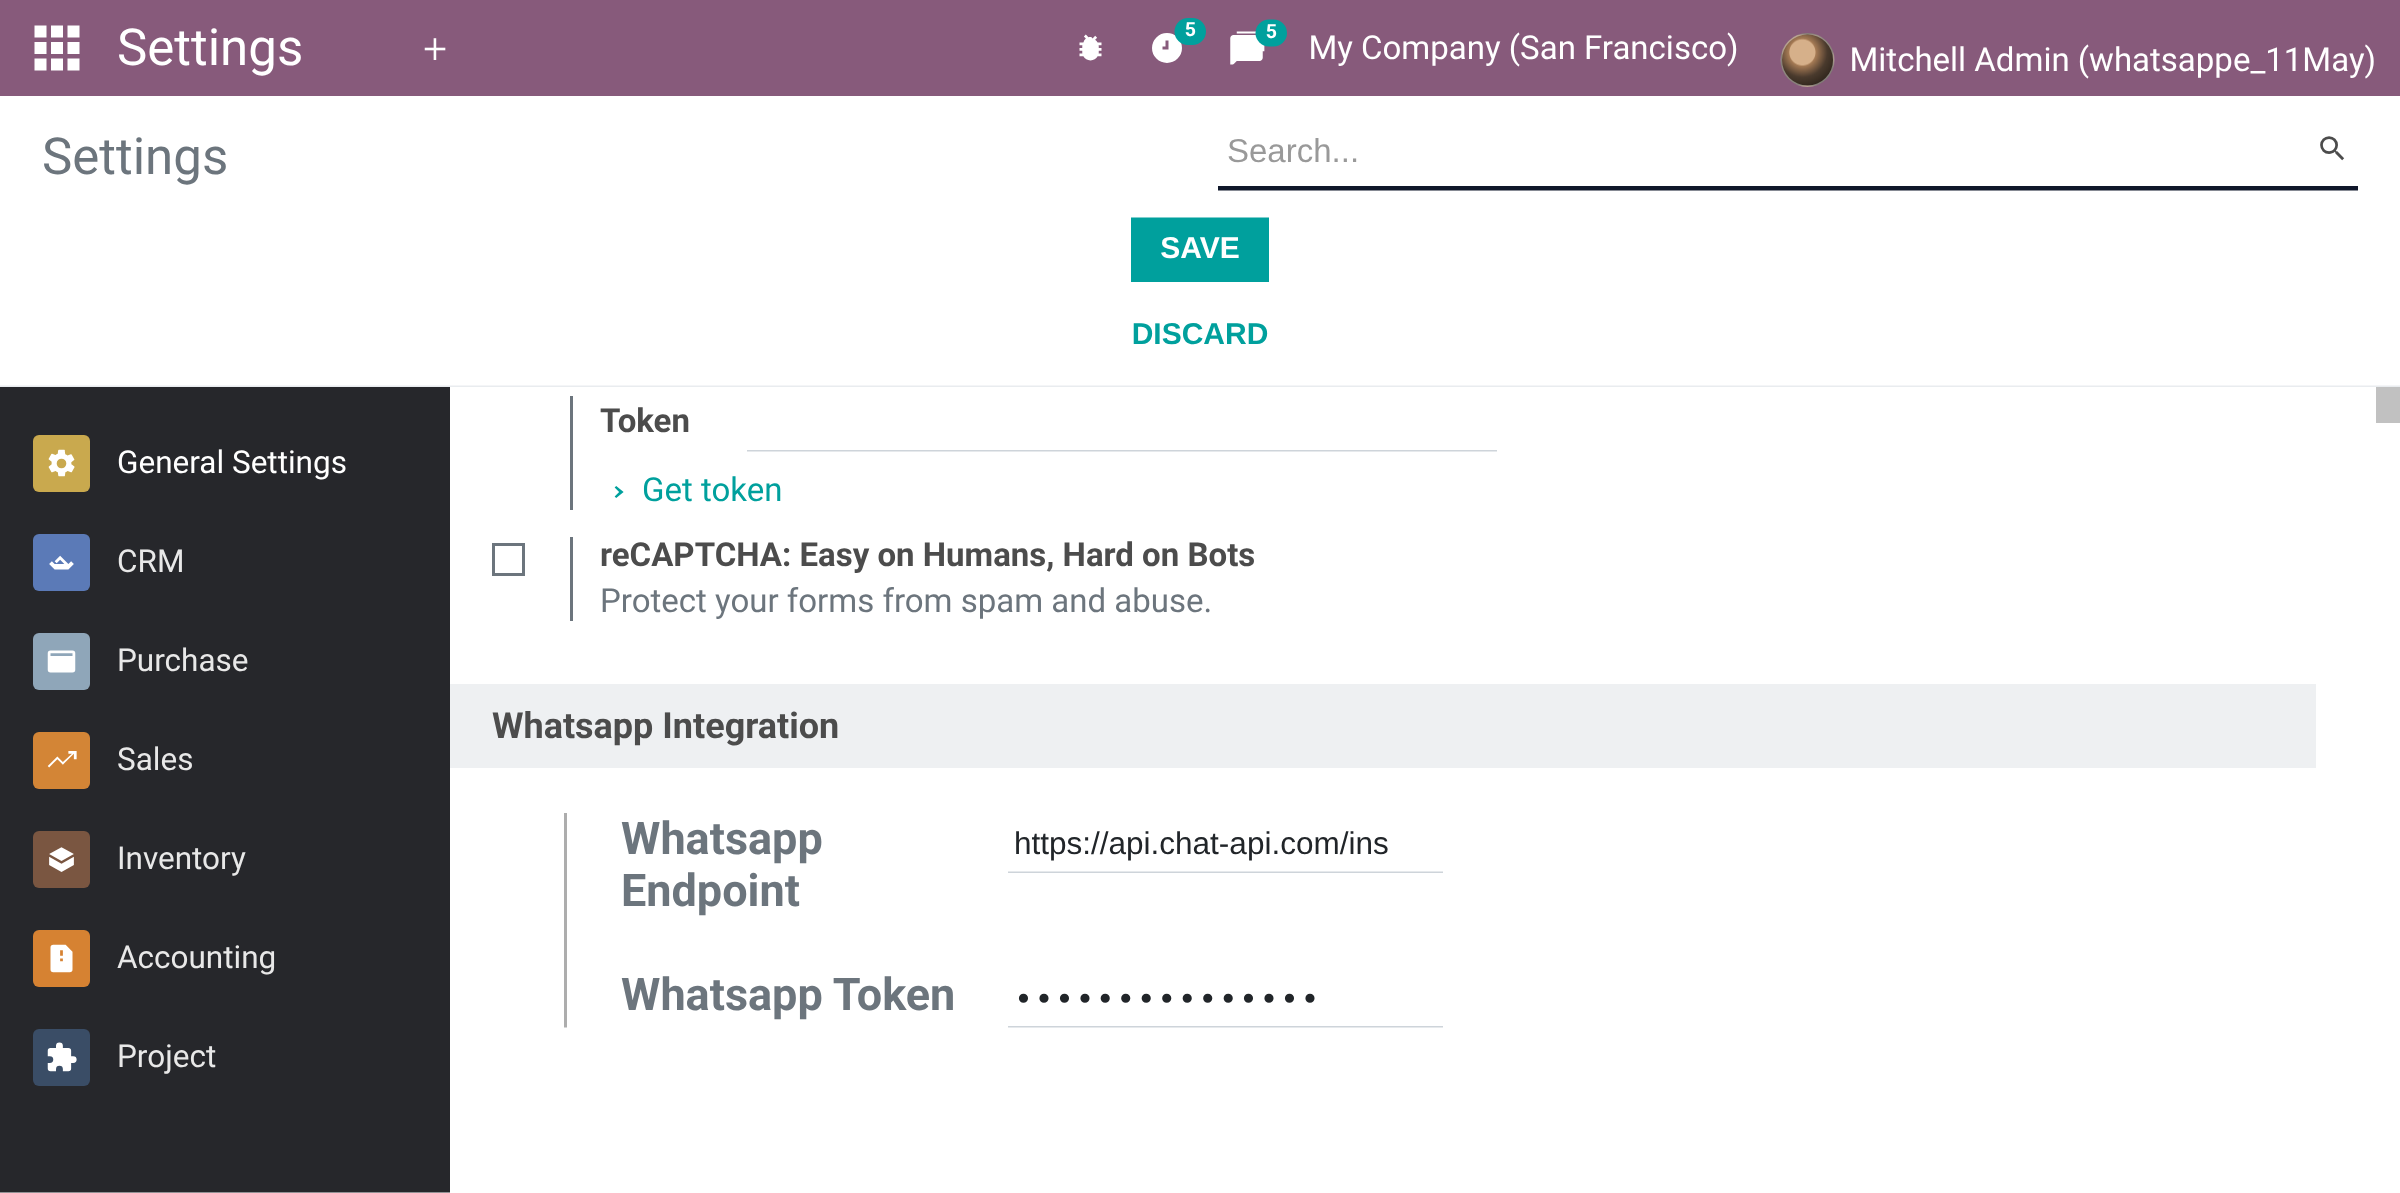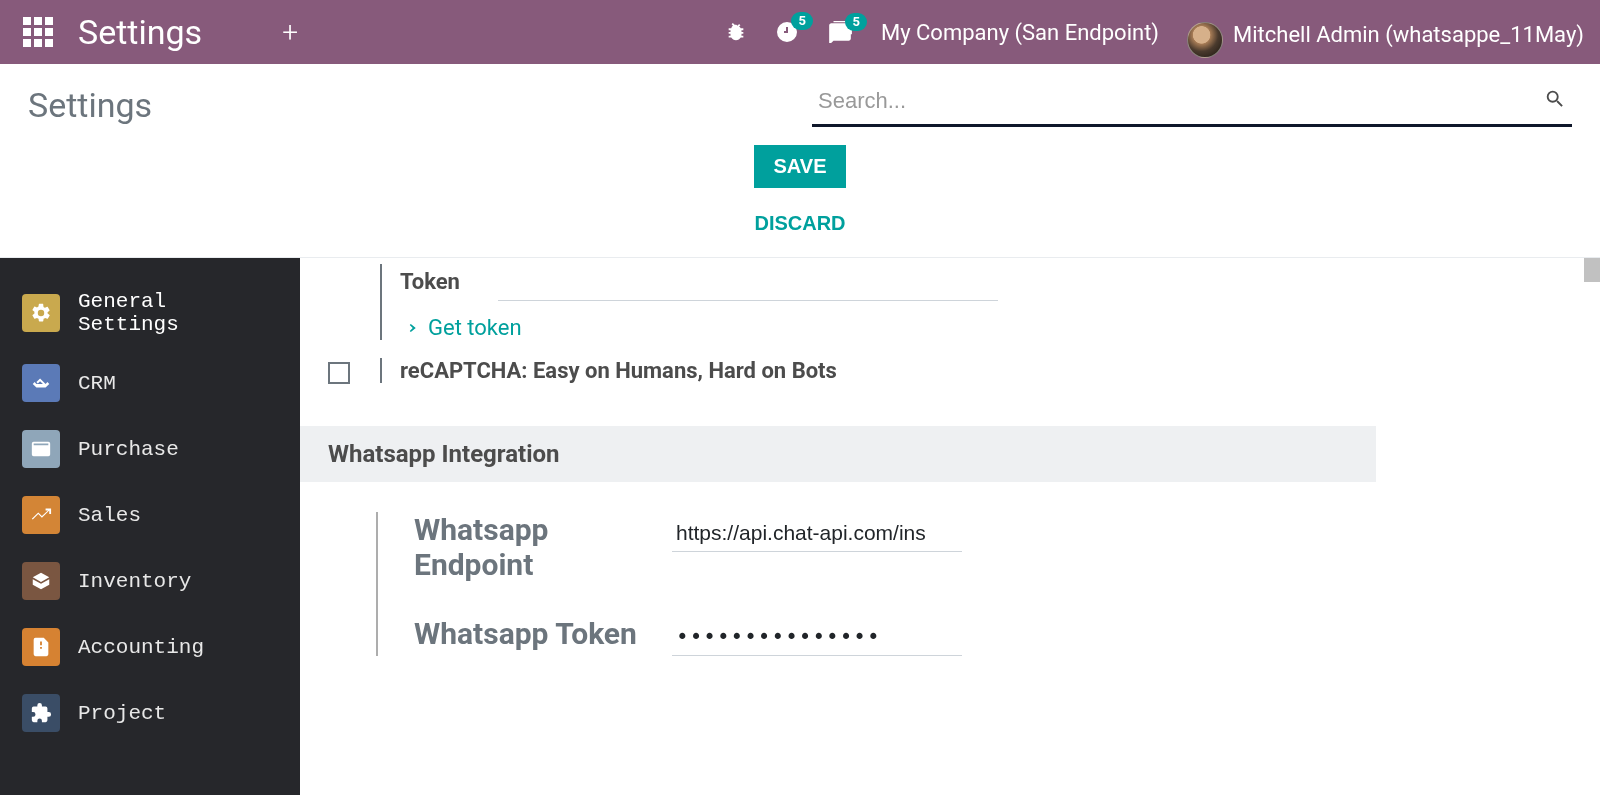--- a/index.html
+++ b/index.html
@@ -11,40 +11,40 @@
   .apps-grid { display: grid; grid-template-columns: repeat(3, 8px); grid-template-rows: repeat(3, 8px); gap: 3px; }
   .apps-grid span { width: 8px; height: 8px; background: #fff; }
   .nav-title { font-size: 34px; font-weight: 400; color: #fff; margin-right: 80px; }
   .nav-plus { font-size: 28px; color: #fff; cursor: pointer; font-weight: 300; }
   .nav-spacer { flex: 1; }
   .nav-icon-group { display: flex; align-items: center; gap: 28px; margin-right: 28px; }
   .nav-icon-item { position: relative; cursor: pointer; display:flex; align-items:center; }
   .nav-icon-item svg { fill: #fff; }
   .badge { position: absolute; top: -8px; right: -14px; background: #00A09D; color: #fff; font-size: 13px; font-weight: 700; border-radius: 10px; padding: 1px 7px; min-width: 18px; text-align: center; line-height: 16px; }
   .nav-company { font-size: 22px; color: #fff; margin-right: 28px; cursor: pointer; }
-  .nav-user { display: flex; align-items: flex-start; gap: 10px; cursor: pointer; margin-top: 16px; }
+  .nav-user { display: flex; align-items: center; gap: 10px; cursor: pointer; margin-top: 16px; }
   .avatar { width: 36px; height: 36px; border-radius: 50%; background: radial-gradient(circle at 40% 35%, #d6b08a 28%, #a67b55 30%, #4a3a2d 55%, #2d241b 80%); border: 1px solid rgba(255,255,255,0.4); }
   .nav-username { font-size: 22px; color: #fff; }
 
   
   .control-panel { padding: 18px 28px 12px 28px; border-bottom: 1px solid #e9ecef; }
   .cp-row1 { display: flex; align-items: center; justify-content: space-between; margin-bottom: 18px; }
   .breadcrumb { font-size: 34px; color: #6c757d; font-weight: 400; }
   .search-wrap { position: relative; width: 760px; }
   .search-input { width: 100%; font-size: 22px; border: none; border-bottom: 3px solid #0f172a; padding: 6px 40px 10px 6px; outline: none; color: #333; }
   .search-input::placeholder { color: #999; }
   .search-icon-wrap { position: absolute; right: 6px; top: 6px; cursor: pointer; }
   .cp-row2 { display: flex; gap: 14px; align-items: center; flex-direction: column; }
   .btn-save { background: #00A09D; color: #fff; border: none; padding: 10px 20px; font-size: 20px; font-weight: 700; cursor: pointer; }
   .btn-discard { background: transparent; color: #00A09D; border: none; padding: 10px 16px; font-size: 20px; font-weight: 700; cursor: pointer; }
 
   
   .body-wrap { display: flex; height: calc(795px - 64px - 140px); }
   .sidebar { width: 300px; background: #26272B; color: #dadada; padding-top: 18px; overflow-y: auto; }
-  .sidebar-item { display: flex; align-items: center; gap: 18px; padding: 14px 22px; cursor: pointer; font-size: 21px; font-family: Liberation Mono, monospace; }
+  .sidebar-item { display: flex; align-items: center; gap: 18px; padding: 14px 22px; cursor: pointer; font-size: 21px; }
   .sidebar-item.active .si-label { color: #fff; }
   .si-icon { width: 38px; height: 38px; border-radius: 4px; display: flex; align-items: center; justify-content: center; flex-shrink: 0; }
   .si-label { color: #e8e8e8; }
   .si-gold    { background: #c9a94e; }
   .si-blue    { background: #5b7ab7; }
   .si-orange  { background: #d38536; }
   .si-steel   { background: #8fa6b9; }
   .si-brown   { background: #7a5641; }
   .si-orange2 { background: #d68232; }
   .si-darkbl  { background: #3a4d66; }
@@ -59,21 +59,21 @@
   .setting-left-border { border-left: 2px solid #6c757d; padding-left: 18px; flex: 1; }
   .field-row { display: flex; align-items: baseline; gap: 28px; margin-bottom: 14px; }
   .field-label { font-size: 22px; font-weight: 700; color: #4c4c4c; width: 230px; }
   .field-label-grey { font-size: 30px; font-weight: 700; color: #6c757d; width: 230px; margin-left: 18px; }
   .field-input { font-size: 21px; border: none; border-bottom: 1px solid #ced4da; padding: 6px 4px; width: 290px; outline: none; color: #212529; }
   .link-row { display: flex; align-items: center; gap: 10px; color: #00A09D; font-size: 22px; cursor: pointer; margin-top: 6px; }
   .link-row svg { fill: #00A09D; }
   .setting-title { font-size: 22px; font-weight: 700; color: #4c4c4c; }
   .setting-desc { font-size: 22px; color: #6c757d; margin-top: 6px; }
 
-  .section-header { background: #eef0f2; padding: 14px 28px; font-size: 24px; font-weight: 700; color: #4c4c4c; margin: 24px 0 30px 0; width: 1076px; }
+  .section-header { background: #eef0f2; padding: 14px 28px; font-size: 24px; font-weight: 700; color: #4c4c4c; margin: 24px 0 30px 0; width: 1244px; }
 
   .whatsapp-fields { padding-left: 76px; }
 
   
   .scrollbar-hint { position: absolute; right: 0; top: 0; width: 16px; height: 24px; background: #c1c1c1; }
 </style>
 </head>
 <body>
 
 <div class="navbar">
@@ -106,21 +106,21 @@
       <span class="badge">5</span>
     </div>
     <div class="nav-icon-item">
       <svg width="26" height="22" viewBox="0 0 24 20">
           <path d="M20 2H4c-1.1 0-2 .9-2 2v18l4-4h14c1.1 0 2-.9 2-2V4c0-1.1-.9-2-2-2z"></path>
           <path d="M6 0h14c1.1 0 2 .9 2 2v10" fill="none" stroke="#fff" stroke-width="2"></path>
         </svg>
       <span class="badge">5</span>
     </div>
   </div>
-  <div class="nav-company">My Company (San Endpoint)</div>
+  <div class="nav-company">My Company (San Francisco)</div>
   <div class="nav-user">
     <div class="avatar"></div>
     <div class="nav-username">Mitchell Admin (whatsappe_11May)</div>
   </div>
 </div>
 
 <div class="control-panel">
   <div class="cp-row1">
     <div class="breadcrumb">Settings</div>
     <div class="search-wrap">
@@ -221,20 +221,21 @@
         </div>
       </div>
 
       <div class="setting-block">
         <div class="setting-row">
           <div class="checkbox-col">
             <div class="fake-checkbox"></div>
           </div>
           <div class="setting-left-border">
             <div class="setting-title">reCAPTCHA: Easy on Humans, Hard on Bots</div>
+            <div class="setting-desc">Protect your forms from spam and abuse.</div>
           </div>
         </div>
       </div>
 
       <div class="section-header">Whatsapp Integration</div>
 
       <div class="whatsapp-fields" style="border-left:2px solid #adadad; margin-left:76px; padding-left:18px; width:900px;">
         <div class="field-row" style="margin-bottom:34px;">
           <div class="field-label-grey">Whatsapp Endpoint</div>
           <input class="field-input" value="https://api.chat-api.com/ins" style="">

